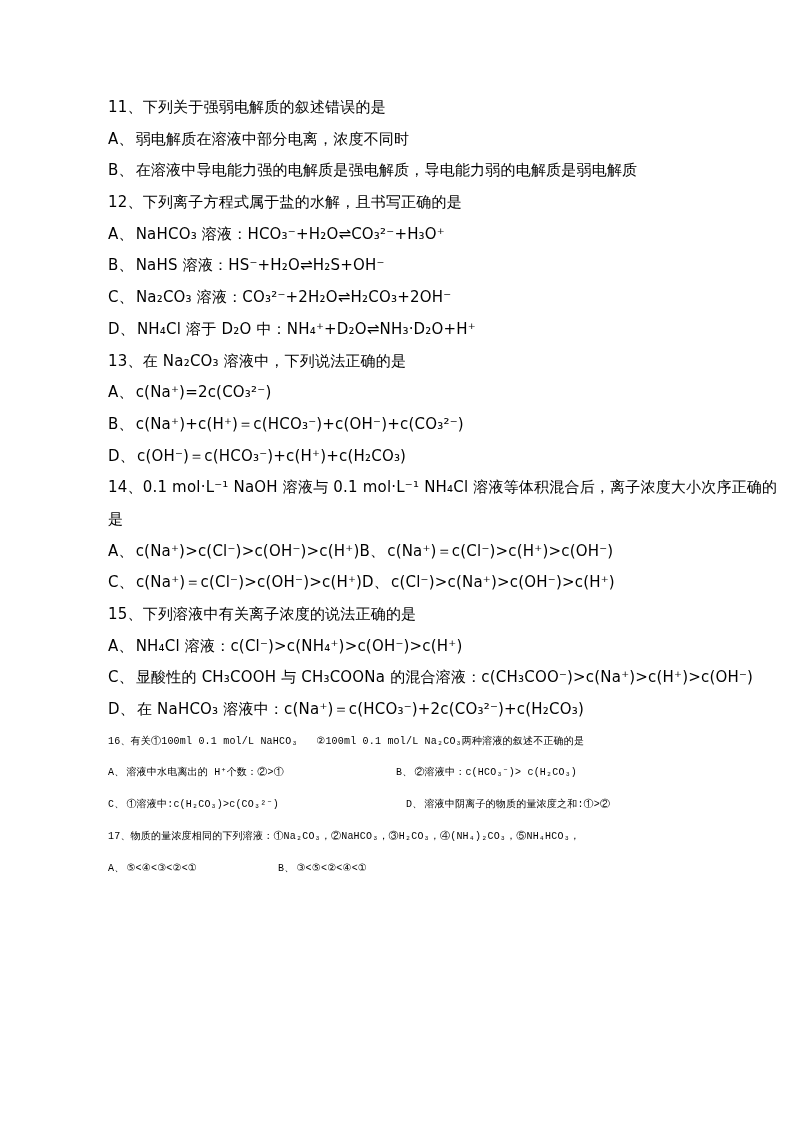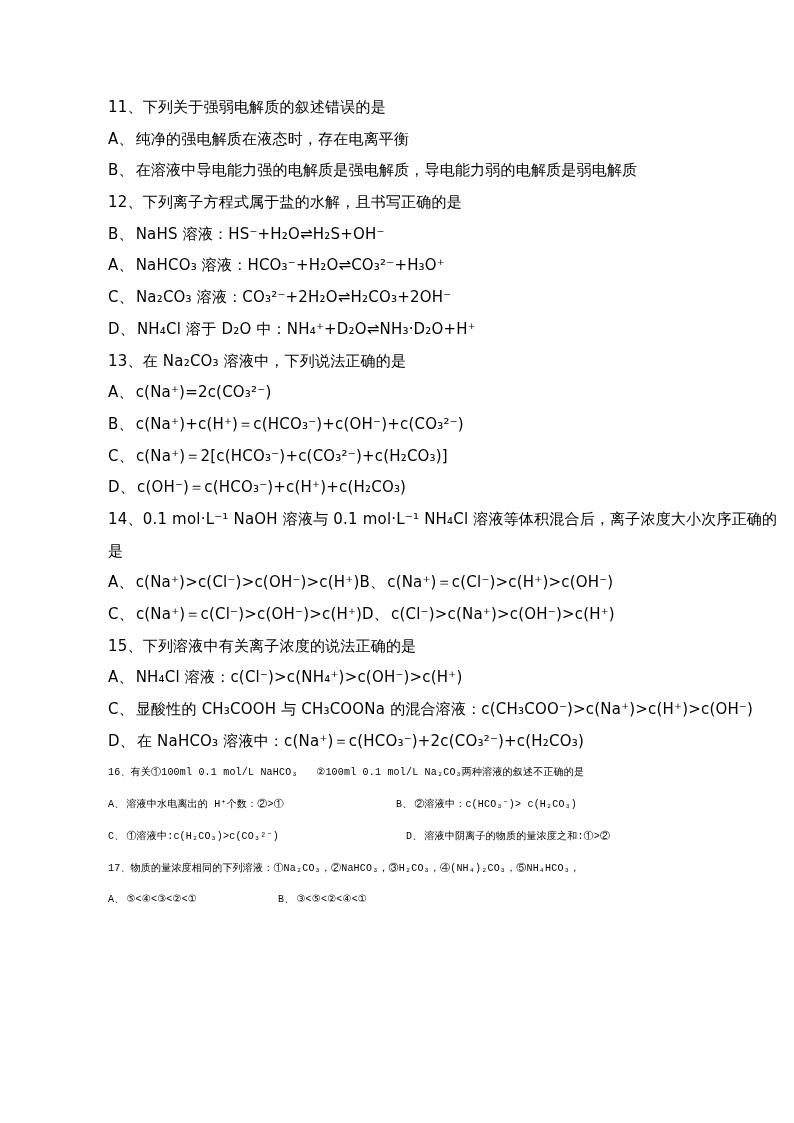--- a/index.html
+++ b/index.html
@@ -41,37 +41,36 @@
   .opt-label { padding-right: 2px; }
 </style>
 </head>
 <body>
 
 <div class="page">
   <div class="content">
 
     <section>
       <p class="line stem">11、下列关于强弱电解质的叙述错误的是</p>
-      <p class="line option"><span class="opt-label">A、</span><span class="opt-text">纯净的强电解质在液态时，存在电离平衡</span></p>
+      <p class="line option"><span class="opt-label">A、</span><span class="opt-text">弱电解质在溶液中部分电离，浓度不同时</span></p>
       <p class="line option"><span class="opt-label">B、</span><span class="opt-text">在溶液中导电能力强的电解质是强电解质，导电能力弱的电解质是弱电解质</span></p>
     </section>
 
     <section>
       <p class="line stem">12、下列离子方程式属于盐的水解，且书写正确的是</p>
+      <p class="line option"><span class="opt-label">A、</span><span class="opt-text">NaHCO₃ 溶液：HCO₃⁻+H₂O⇌CO₃²⁻+H₃O⁺</span></p>
       <p class="line option"><span class="opt-label">B、</span><span class="opt-text">NaHS 溶液：HS⁻+H₂O⇌H₂S+OH⁻</span></p>
-      <p class="line option"><span class="opt-label">A、</span><span class="opt-text">NaHCO₃ 溶液：HCO₃⁻+H₂O⇌CO₃²⁻+H₃O⁺</span></p>
       <p class="line option"><span class="opt-label">C、</span><span class="opt-text">Na₂CO₃ 溶液：CO₃²⁻+2H₂O⇌H₂CO₃+2OH⁻</span></p>
       <p class="line option"><span class="opt-label">D、</span><span class="opt-text">NH₄Cl 溶于 D₂O 中：NH₄⁺+D₂O⇌NH₃·D₂O+H⁺</span></p>
     </section>
 
     <section>
       <p class="line stem">13、在 Na₂CO₃ 溶液中，下列说法正确的是</p>
       <p class="line option"><span class="opt-label">A、</span><span class="opt-text">c(Na⁺)=2c(CO₃²⁻)</span></p>
       <p class="line option"><span class="opt-label">B、</span><span class="opt-text">c(Na⁺)+c(H⁺)＝c(HCO₃⁻)+c(OH⁻)+c(CO₃²⁻)</span></p>
-      <p class="line option"><span class="opt-label">C、</span><span class="opt-text">c(Na⁺)＝2[c(HCO₃⁻)+c(CO₃²⁻)+c(H₂CO₃)]</span></p>
       <p class="line option"><span class="opt-label">D、</span><span class="opt-text">c(OH⁻)＝c(HCO₃⁻)+c(H⁺)+c(H₂CO₃)</span></p>
     </section>
 
     <section>
       <p class="line stem">14、0.1 mol·L⁻¹ NaOH 溶液与 0.1 mol·L⁻¹ NH₄Cl 溶液等体积混合后，离子浓度大小次序正确的</p>
       <p class="line stem">是</p>
       <p class="line pair"><span class="opt first fc240"><span class="opt-label">A、</span><span class="opt-text">c(Na⁺)&gt;c(Cl⁻)&gt;c(OH⁻)&gt;c(H⁺)</span></span><span class="opt"><span class="opt-label">B、</span><span class="opt-text">c(Na⁺)＝c(Cl⁻)&gt;c(H⁺)&gt;c(OH⁻)</span></span></p>
       <p class="line pair"><span class="opt first fc240"><span class="opt-label">C、</span><span class="opt-text">c(Na⁺)＝c(Cl⁻)&gt;c(OH⁻)&gt;c(H⁺)</span></span><span class="opt"><span class="opt-label">D、</span><span class="opt-text">c(Cl⁻)&gt;c(Na⁺)&gt;c(OH⁻)&gt;c(H⁺)</span></span></p>
     </section>
 

